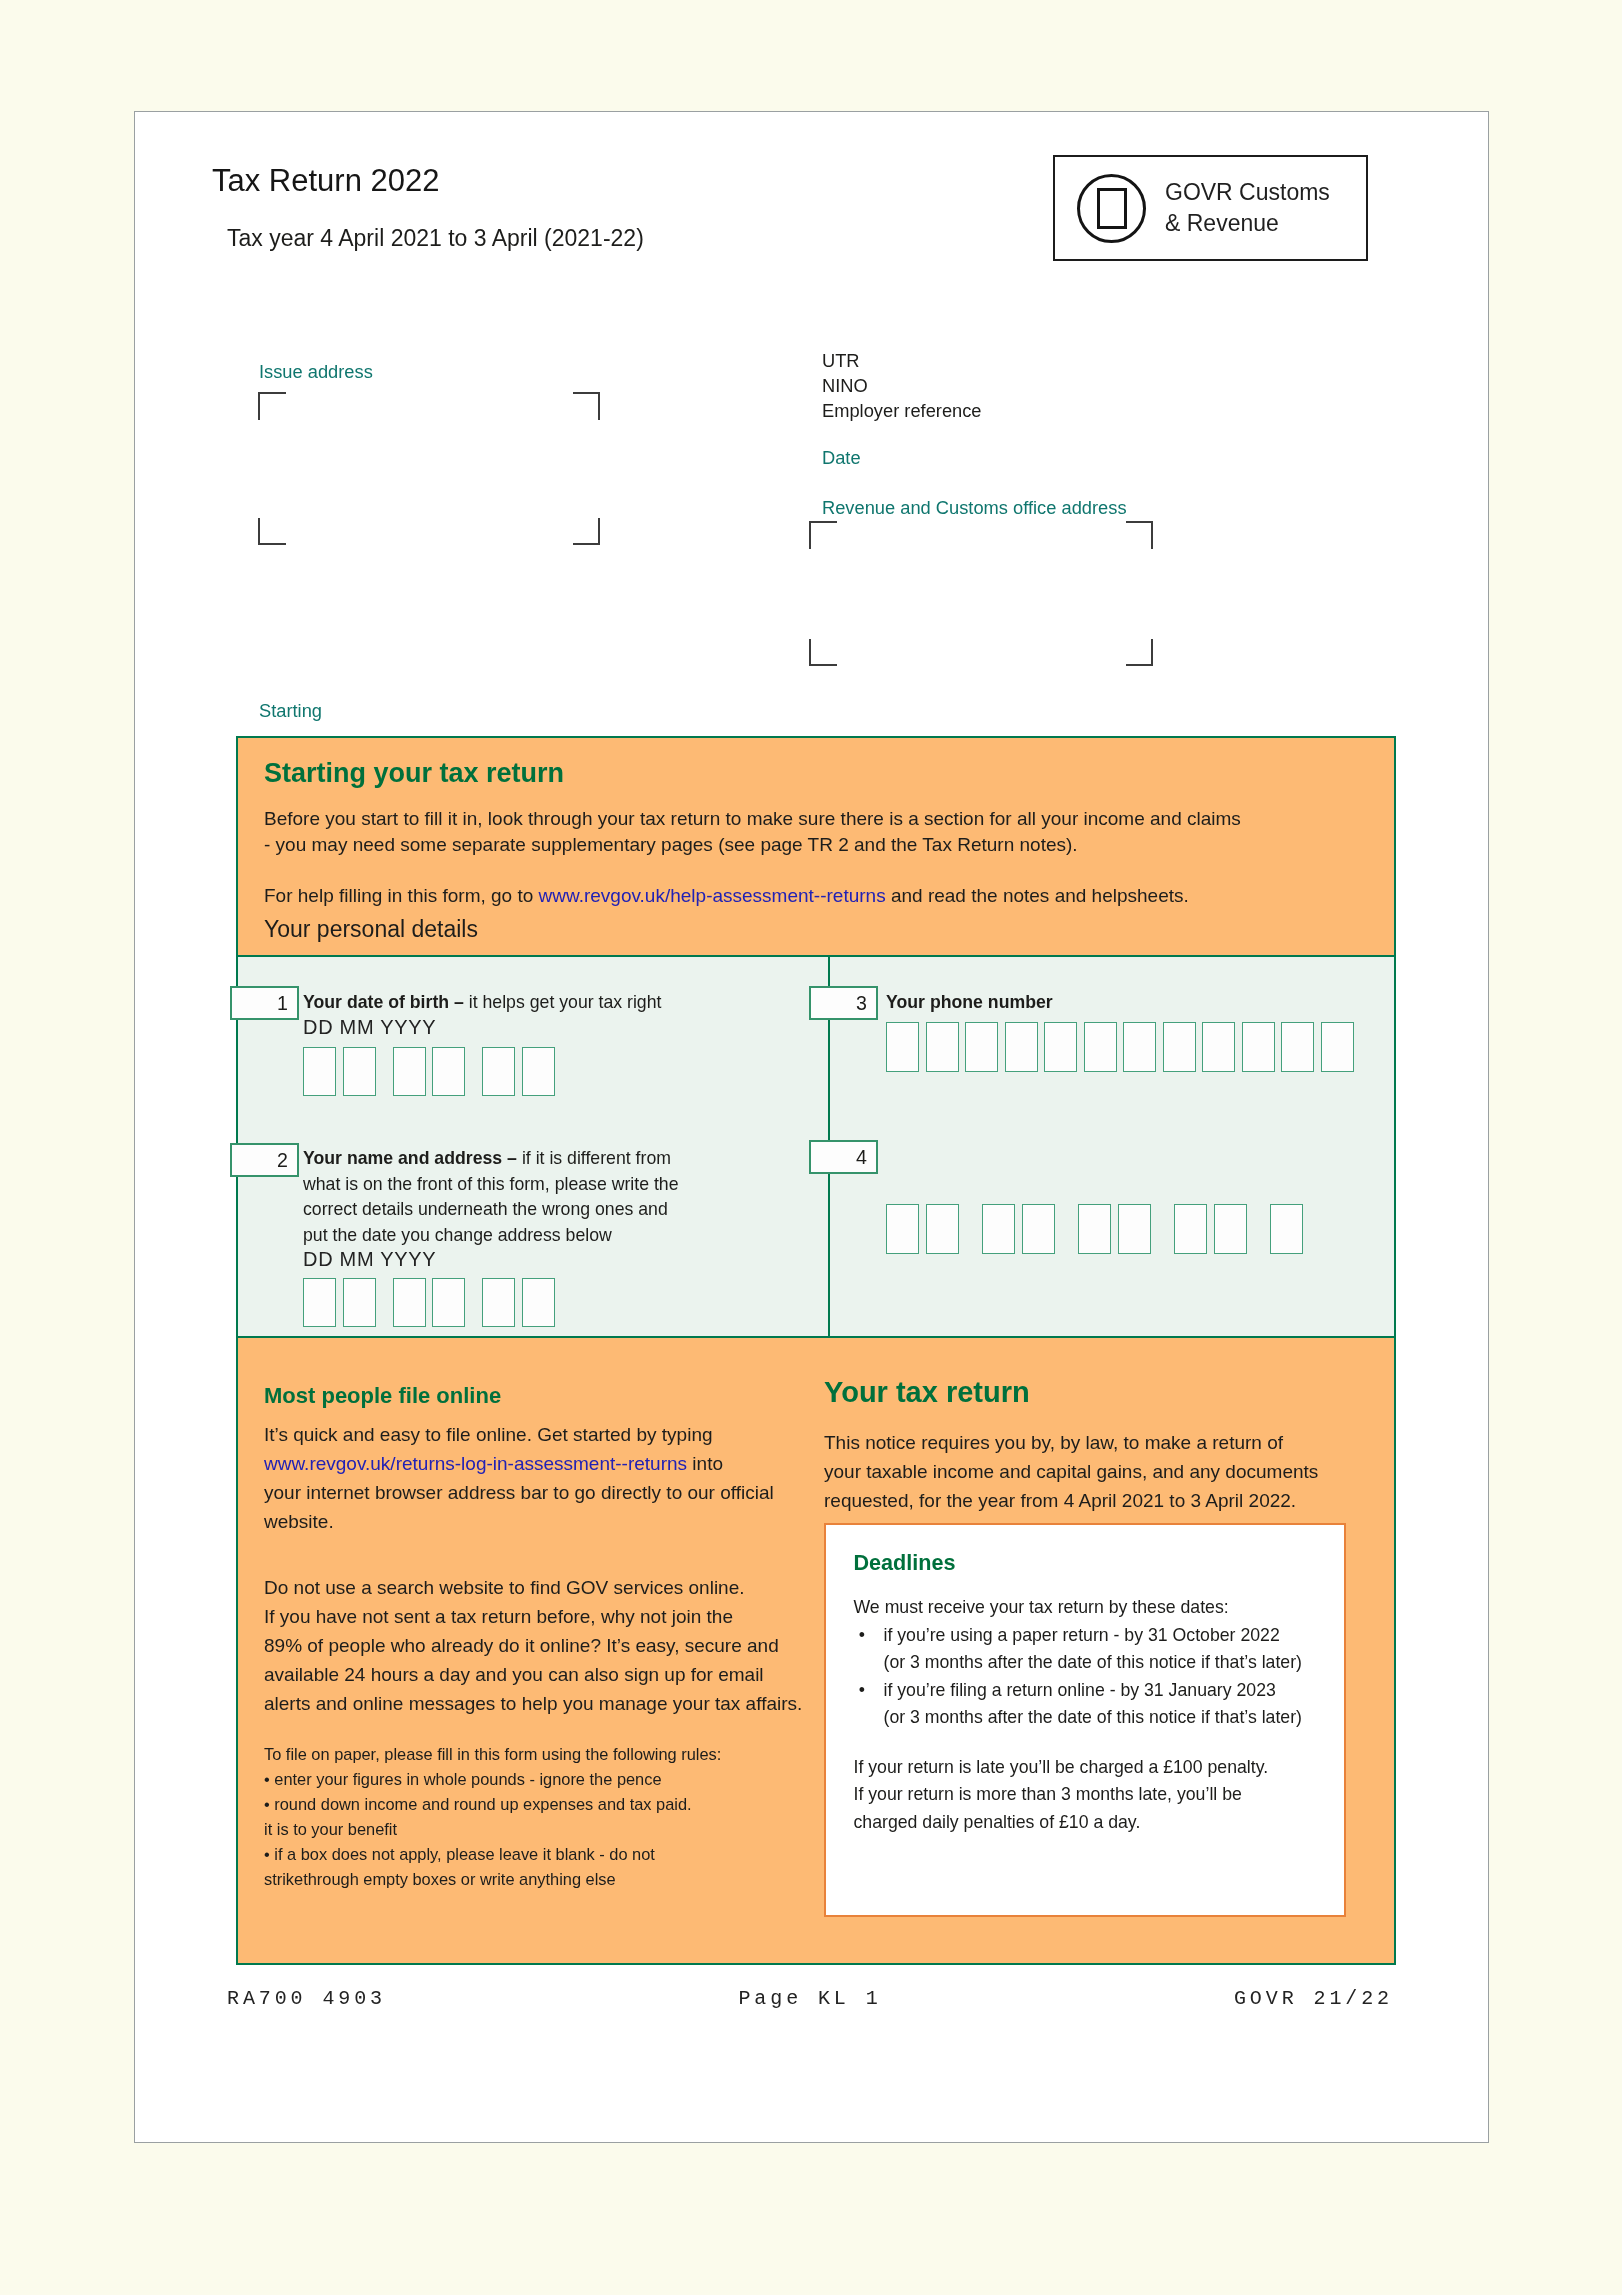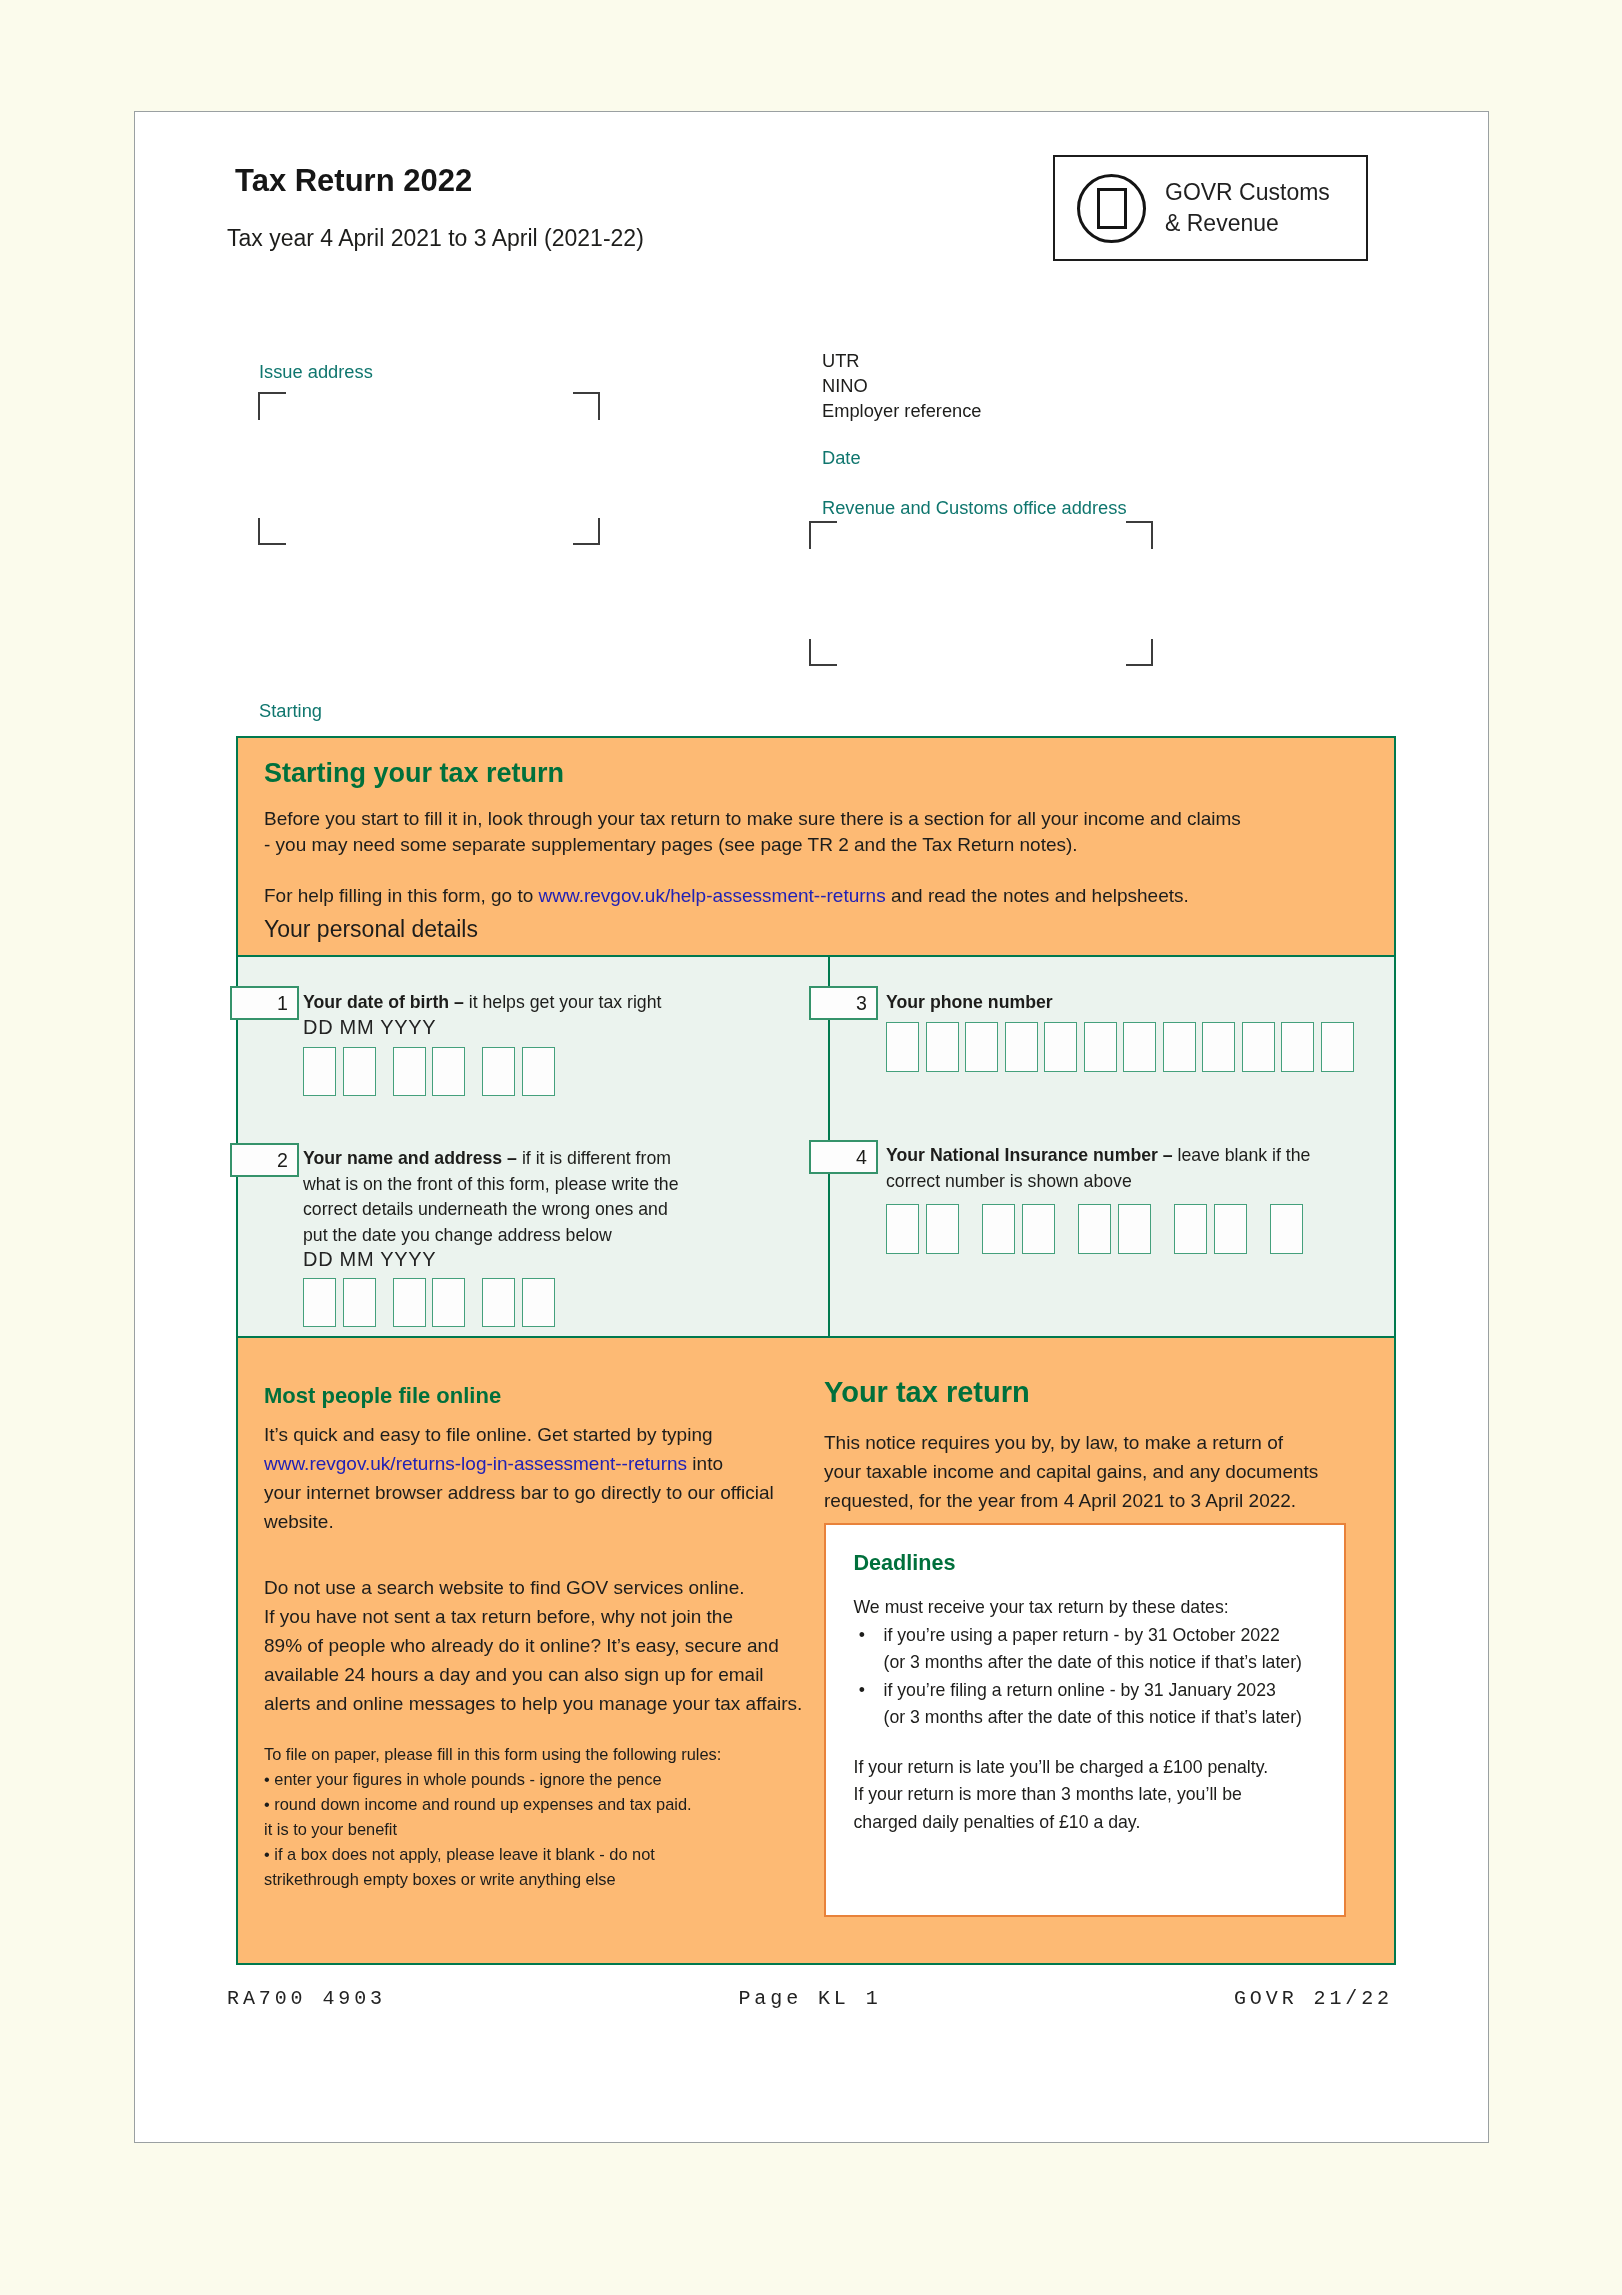--- a/index.html
+++ b/index.html
@@ -12,21 +12,21 @@
   }
   .abs { position: absolute; }
 
   #page {
     position: absolute; left: 134px; top: 111px;
     width: 1355px; height: 2032px;
     background: #ffffff;
     border: 1.3px solid #9aa0a2;
   }
 
-  .title { left: 100px; top: 51px; font-size: 31px; font-weight: bold; color: #161616; }
+  .title { left: 77px; top: 51px; font-size: 31px; font-weight: normal; color: #161616; }
   .subtitle { left: 92px; top: 113px; font-size: 23px; color: #1d1d1b; }
 
   .logo-box { left: 918px; top: 43px; width: 315px; height: 106px; border: 2px solid #1c1c1c; background:#fff; }
   .logo-circle { position:absolute; left: 22px; top: 17px; width: 69px; height: 69px;
     border: 3.9px solid #141414; border-radius: 50%; }
   .logo-square { position:absolute; inset:0; margin:auto; width: 30px; height: 41px; border: 3.9px solid #141414; }
   .logo-text { position:absolute; left: 110px; top: 19.6px; font-size: 23px; line-height: 31px; color:#1f1f1f; }
 
   .field-label { font-size: 18.3px; color:#0f766e; }
   .issue-label { left: 124px; top: 249px; }
@@ -211,24 +211,20 @@
         <div class="cell"></div>
         <div class="cell"></div>
         <div class="cell"></div>
         <div class="cell"></div>
         <div class="cell"></div>
         <div class="cell"></div>
         <div class="cell"></div>
       </div>
 
       <div class="badge b4">4</div>
-      <div class="abs q-label l4">
-        <span class="line"><b>Your National Insurance number – </b><span>leave blank if the</span></span>
-        <span class="line">correct number is shown above</span>
-      </div>
       <div class="cells row-ni">
         <div class="cell"></div>
         <div class="cell"></div>
         <div class="cell grp2"></div>
         <div class="cell"></div>
         <div class="cell grp2"></div>
         <div class="cell"></div>
         <div class="cell grp2"></div>
         <div class="cell"></div>
         <div class="cell grp2"></div>

